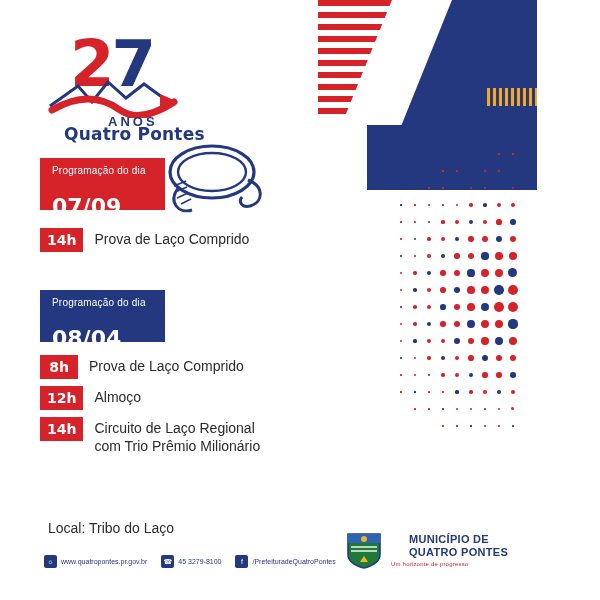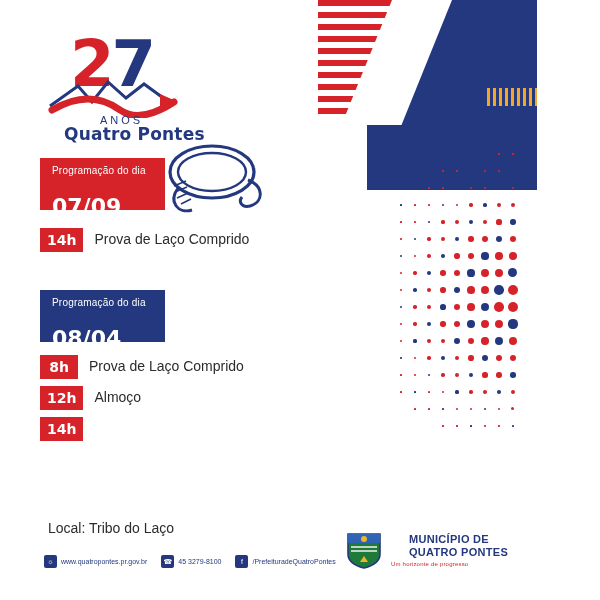--- a/index.html
+++ b/index.html
@@ -81,25 +81,25 @@
     color: #d6232a;
   }
   .logo-27 .seven { color: #23387e; }
   .logo-swoosh {
     position: absolute;
     top: 52px; left: 6px;
     width: 130px; height: 38px;
   }
   .logo-anos {
     position: absolute;
-    top: 86px; left: 58px;
-    font-size: 11px;
+    top: 86px; left: 66px;
+    font-size: 13px;
     letter-spacing: 3px;
     color: #23387e;
-    font-weight: normal;
+    font-weight: bold;
   }
   .logo-city {
     position: absolute;
     top: 96px; left: 22px;
     font-family: "DejaVu Sans", sans-serif;
     font-size: 17px;
     font-weight: bold;
     color: #23387e;
     letter-spacing: .2px;
   }
@@ -438,20 +438,22 @@
     <div class="row">
       <div class="time red">8h</div>
       <div class="desc">Prova de Laço Comprido</div>
     </div>
     <div class="row">
       <div class="time red">12h</div>
       <div class="desc">Almoço</div>
     </div>
     <div class="row">
       <div class="time red">14h</div>
+      <div class="desc">Circuito de Laço Regional
+com Trio Prêmio Milionário</div>
     </div>
   </div>
 
   <div class="local">Local: Tribo do Laço</div>
 
   <div class="footer-bar"></div>
 
   <div class="contacts">
     <div class="contact">
       <span class="ic">☼</span>

